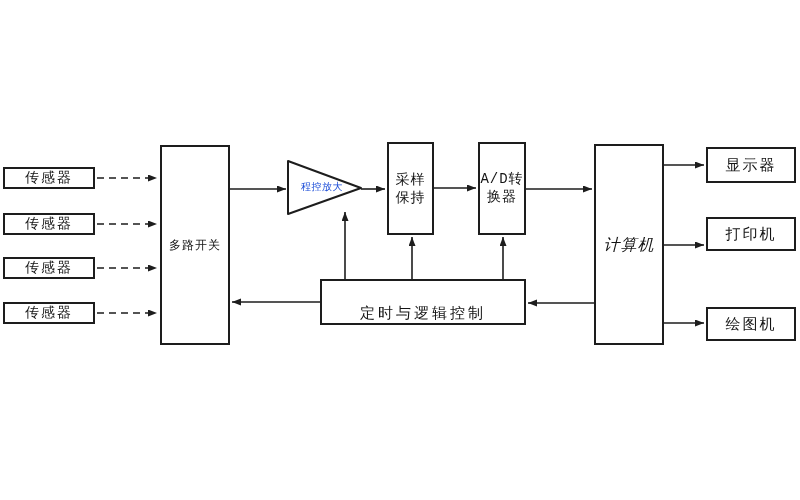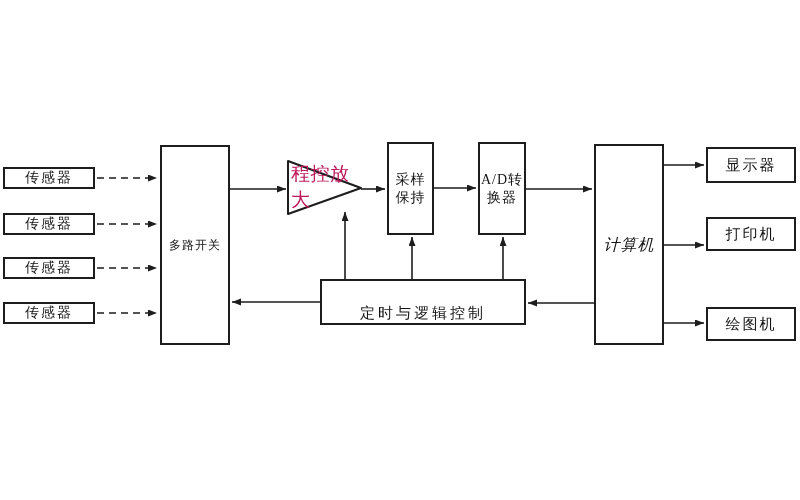--- a/index.html
+++ b/index.html
@@ -31,34 +31,34 @@
     text-align: center;
     font-size: 15px;
     letter-spacing: 2px;
     color: #141414;
     line-height: 1.25;
   }
   .node.two-line { flex-direction: column; letter-spacing: 1px; font-size: 14px; }
   .sensor { left: 3px; width: 92px; height: 22px; font-size: 14px; }
   .mux      { left: 160px; top: 145px; width: 70px;  height: 200px; font-size: 12px; letter-spacing: 1px; }
   .samphold { left: 387px; top: 142px; width: 47px;  height: 93px; }
-  .adc      { left: 478px; top: 142px; width: 48px;  height: 93px; letter-spacing: 0; }
+  .adc      { left: 478px; top: 142px; width: 48px;  height: 93px; letter-spacing: 0; font-family: Liberation Mono, monospace; }
   .computer { left: 594px; top: 144px; width: 70px;  height: 201px; font-size: 16px; letter-spacing: 1px; font-style: italic; }
   .timing   { left: 320px; top: 279px; width: 206px; height: 46px; letter-spacing: 3px; align-items: flex-end; }
   .outdev   { left: 706px; width: 90px; height: 36px; }
   .display-box { top: 147px; }
   .printer-box { top: 217px; height: 34px; }
   .plotter-box { top: 307px; height: 34px; text-align: right; }
   .amp-label {
     position: absolute;
     left: 291px; top: 177px;
     width: 62px; height: 20px;
     display: flex; align-items: center; justify-content: center;
-    font-size: 19px; letter-spacing: 0.5px;
-    color: #be185d;
+    font-size: 10px; letter-spacing: 0.5px;
+    color: #1d4ed8;
     background: transparent;
   }
 </style>
 </head>
 <body>
 
 <div class="canvas">
 
   <svg class="wires" viewBox="0 0 800 500">
     <defs>

